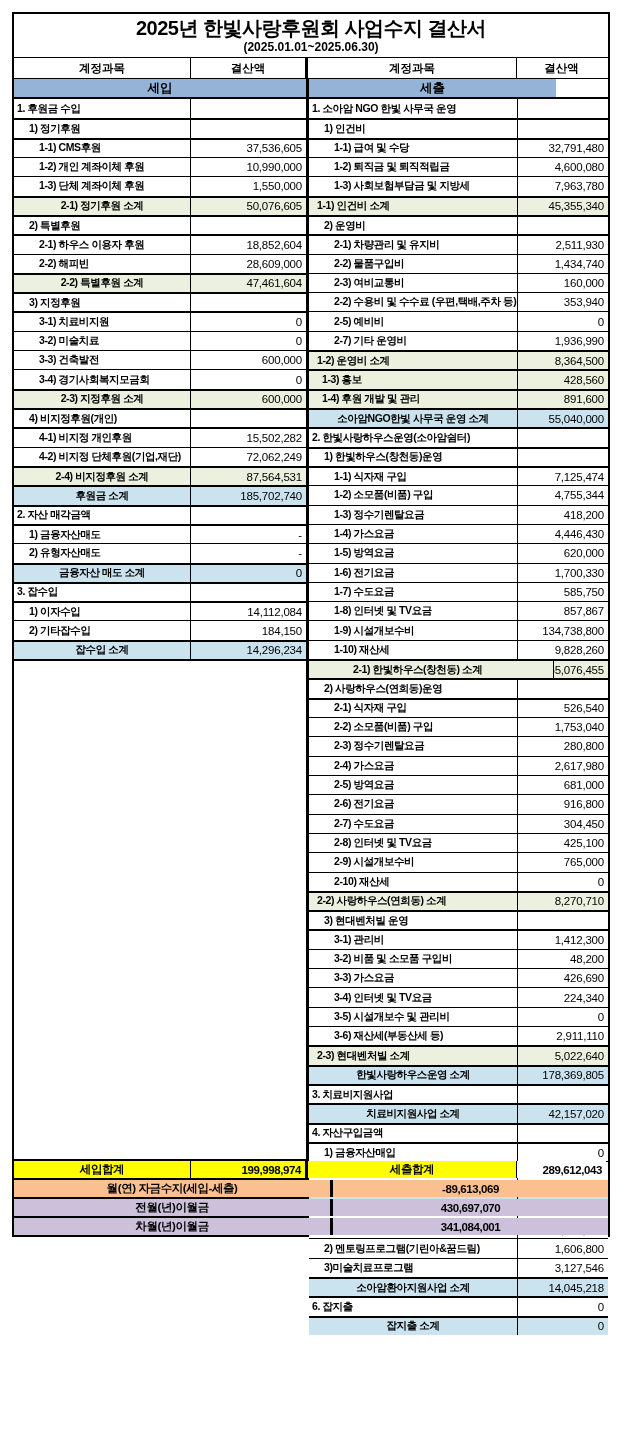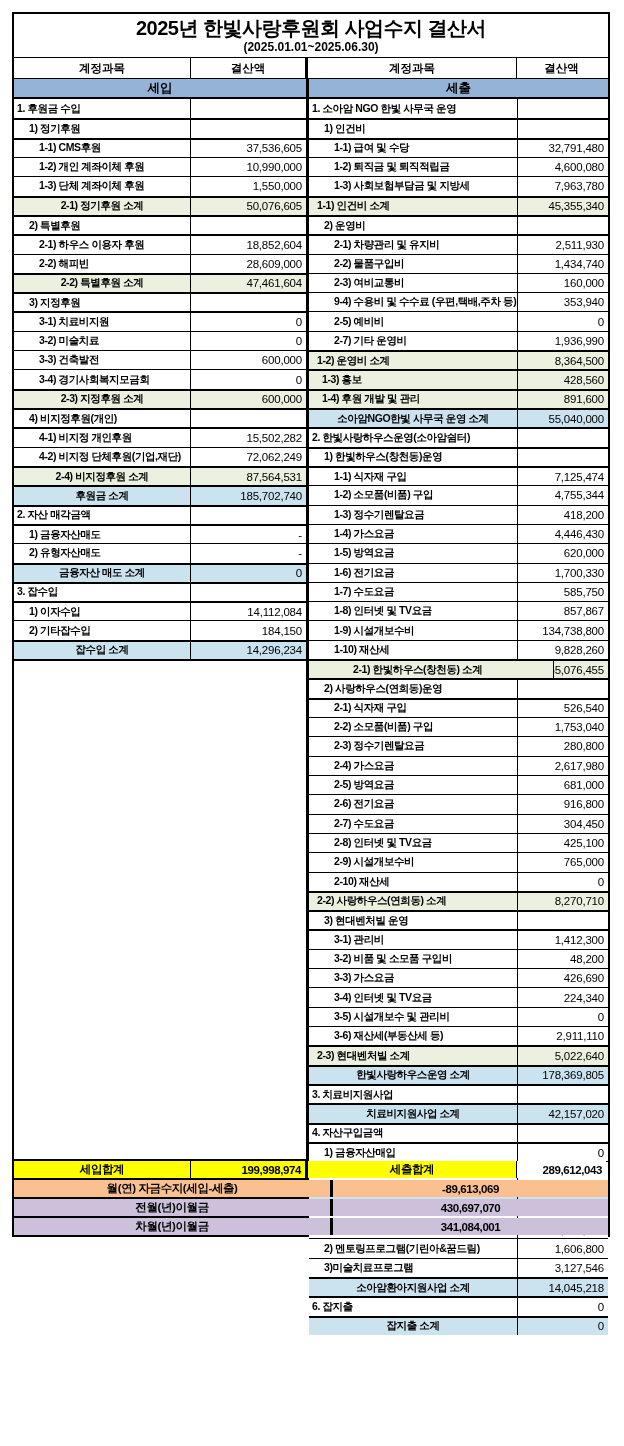--- a/index.html
+++ b/index.html
@@ -28,21 +28,21 @@
     font-size:11.5px;font-weight:bold;}
   .hc-accL{width:177px;border-right:1px solid #000;}
   .hc-valL{width:114px;}
   .hc-accR{width:209px;border-right:1px solid #000;}
   .hc-valR{width:89px;}
 
   .sec-row{height:20px;border-bottom:2px solid #000;}
   .sec-cell{background:var(--c-header);display:flex;align-items:center;justify-content:center;
     font-size:12.5px;font-weight:bold;}
   .sec-left{width:292px;}
-  .sec-right{width:299px;}
+  .sec-right{width:247px;}
 
   .body-band{height:1060px;}
   .colwrap{display:flex;flex-direction:column;}
   .col-left{width:292px;}
   .col-right{width:299px;}
 
   .row{display:flex;height:var(--rh);border-top:1px solid #000;flex:none;background:#fff;}
   .row:first-child{border-top:none;}
   .row.t{border-top-width:2px;}
   .row.bg-g{background:var(--c-green);}
@@ -250,21 +250,21 @@
           </div>
           <div class="row">
             <div class="lab" style="padding-left: 25px;">2-2) 물품구입비</div>
             <div class="val">1,434,740</div>
           </div>
           <div class="row">
             <div class="lab" style="padding-left: 25px;">2-3) 여비교통비</div>
             <div class="val">160,000</div>
           </div>
           <div class="row">
-            <div class="lab" style="padding-left: 25px;">9-4) 수용비 및 수수료 (우편,택배,주차 등)</div>
+            <div class="lab" style="padding-left: 25px;">2-2) 수용비 및 수수료 (우편,택배,주차 등)</div>
             <div class="val">353,940</div>
           </div>
           <div class="row">
             <div class="lab" style="padding-left: 25px;">2-5) 예비비</div>
             <div class="val">0</div>
           </div>
           <div class="row">
             <div class="lab" style="padding-left: 25px;">2-7) 기타 운영비</div>
             <div class="val">1,936,990</div>
           </div>

